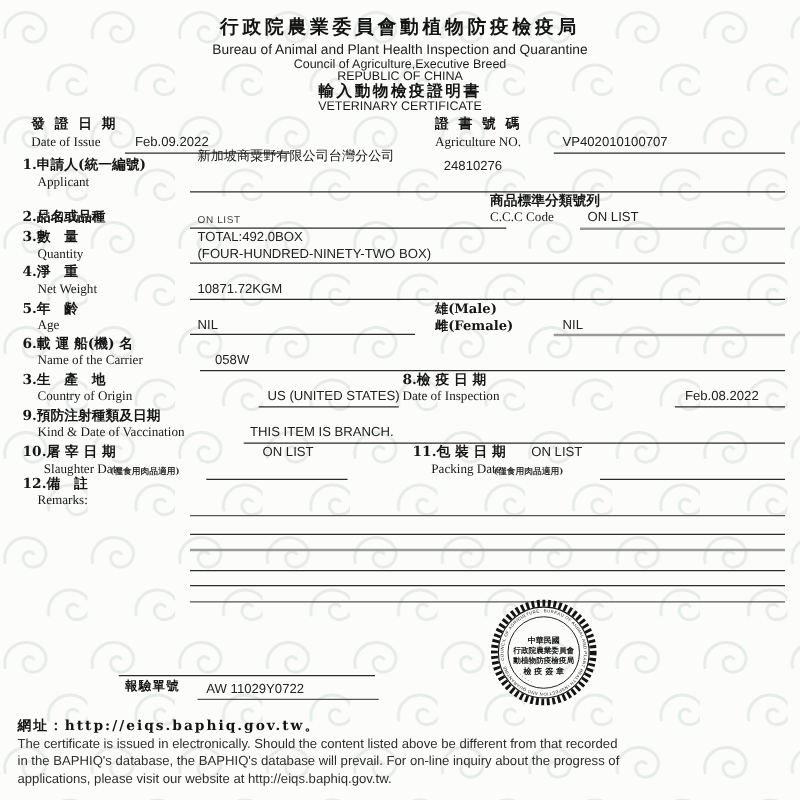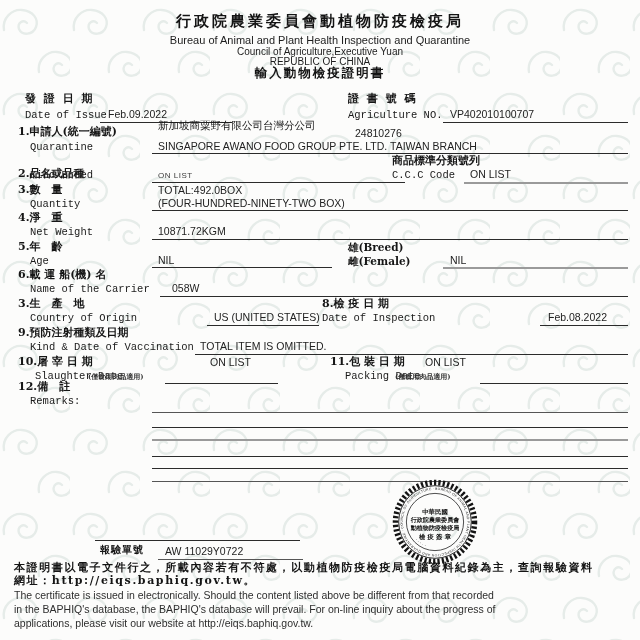--- a/index.html
+++ b/index.html
@@ -1,20 +1,20 @@
 <!DOCTYPE html>
 <html><head>
 <meta charset="utf-8">
 <style>
   html,body{margin:0;padding:0;background:#e9e9e9;}
   #page{position:relative;width:640px;height:640px;background:#fcfcfb;overflow:hidden;
         font-family:"Liberation Sans",sans-serif;color:#1c1c1c;}
   .abs{position:absolute;white-space:nowrap;line-height:1.15;}
   .zh{font-family:"DejaVu Serif",serif;font-weight:700;font-size:11px;color:#161616;}
-  .lab{font-family:Liberation Mono, monospace;font-size:10.5px;color:#1a1a1a;}
+  .lab{font-family:Liberation Serif, serif;font-size:10.5px;color:#1a1a1a;}
   .val{font-family:"Liberation Sans",sans-serif;font-size:10.5px;color:#222;}
   .small-note{font-family:"DejaVu Serif",serif;font-weight:700;font-size:7px;color:#333;}
   .ul{position:absolute;height:1px;background:#2b2b2b;}
   .ul.gray{height:2px;background:#9a9a9a;}
   .ul.mid{height:1.4px;background:#555;}
   .center{left:0;width:640px;text-align:center;}
   .hdr-zh{font-family:"DejaVu Serif",serif;font-weight:700;letter-spacing:3px;color:#141414;}
   .ftr-zh{font-family:"DejaVu Serif",serif;font-weight:700;font-size:11px;letter-spacing:1.6px;color:#141414;}
   .ftr-en{font-size:10.5px;color:#2e2e2e;}
 </style>
@@ -29,38 +29,38 @@
       <pattern id="wmpat" width="70" height="84" patternUnits="userSpaceOnUse">
         <use href="#wmswirl" x="2" y="8"></use>
         <use href="#wmswirl" x="37" y="50"></use>
       </pattern>
     </defs>
     <rect width="640" height="640" fill="url(#wmpat)"></rect>
   </svg>
 
   <div class="abs center hdr-zh" style="top:13px;font-size:15px">行政院農業委員會動植物防疫檢疫局</div>
   <div class="abs center" style="top:34px;font-size:11px">Bureau of Animal and Plant Health Inspection and Quarantine</div>
-  <div class="abs center" style="top:46px;font-size:10px">Council of Agriculture,Executive Yuan</div>
+  <div class="abs center" style="top:46px;font-size:10px">Council of Agriculture,Executive Breed</div>
   <div class="abs center" style="top:56px;font-size:10px">REPUBLIC OF CHINA</div>
   <div class="abs center hdr-zh" style="top:66px;font-size:12.5px;letter-spacing:2px">輸入動物檢疫證明書</div>
+  <div class="abs center" style="top:80px;font-size:10px">VETERINARY CERTIFICATE</div>
 
   <div class="abs zh" style="left:25px;top:93px;letter-spacing:2px">發 證 日 期</div>
   <div class="abs zh" style="left:348px;top:93px;letter-spacing:2px">證 書 號 碼</div>
   <div class="abs lab" style="left:25px;top:109px">Date of Issue</div>
   <div class="abs val" style="left:108px;top:108px">Feb.09.2022</div>
   <div class="ul" style="left:100px;top:122px;width:132px"></div>
   <div class="abs lab" style="left:348px;top:109px">Agriculture NO.</div>
   <div class="abs val" style="left:450px;top:108px">VP402010100707</div>
   <div class="ul" style="left:443px;top:122px;width:185px"></div>
 
   <div class="abs zh" style="left:18px;top:126px">1.申請人(統一編號)</div>
   <div class="abs zh" style="left:158px;top:119px;font-size:10.5px;font-weight:400">新加坡商粟野有限公司台灣分公司</div>
   <div class="abs val" style="left:355px;top:127px">24810276</div>
-  <div class="abs lab" style="left:30px;top:141px">Quarantine</div>
-  <div class="abs val" style="left:158px;top:140px">SINGAPORE AWANO FOOD GROUP PTE. LTD. TAIWAN BRANCH</div>
+  <div class="abs lab" style="left:30px;top:141px">Applicant</div>
   <div class="ul" style="left:152px;top:153px;width:476px"></div>
 
   <div class="abs zh" style="left:18px;top:168px">2.品名或品種</div>
   <div class="abs zh" style="left:392px;top:155px">商品標準分類號列</div>
   <div class="abs lab" style="left:30px;top:169px">Kind/Breed</div>
   <div class="abs val" style="left:158px;top:171px;font-size:8px;letter-spacing:.5px;color:#3a3a3a">ON LIST</div>
   <div class="ul" style="left:152px;top:182px;width:253px"></div>
   <div class="abs lab" style="left:392px;top:169px">C.C.C Code</div>
   <div class="abs val" style="left:470px;top:168px">ON LIST</div>
   <div class="ul gray" style="left:464px;top:182px;width:164px"></div>
@@ -70,21 +70,21 @@
   <div class="abs lab" style="left:30px;top:198px">Quantity</div>
   <div class="abs val" style="left:158px;top:197px">(FOUR-HUNDRED-NINETY-TWO BOX)</div>
   <div class="ul" style="left:152px;top:210px;width:476px"></div>
 
   <div class="abs zh" style="left:18px;top:212px">4.淨　重</div>
   <div class="abs lab" style="left:30px;top:226px">Net Weight</div>
   <div class="abs val" style="left:158px;top:225px">10871.72KGM</div>
   <div class="ul" style="left:152px;top:239px;width:476px"></div>
 
   <div class="abs zh" style="left:18px;top:241px">5.年　齡</div>
-  <div class="abs zh" style="left:348px;top:241px;font-size:10.5px">雄(Breed)</div>
+  <div class="abs zh" style="left:348px;top:241px;font-size:10.5px">雄(Male)</div>
   <div class="abs lab" style="left:30px;top:255px">Age</div>
   <div class="abs val" style="left:158px;top:254px">NIL</div>
   <div class="ul" style="left:152px;top:267px;width:180px"></div>
   <div class="abs zh" style="left:348px;top:255px;font-size:10.5px">雌(Female)</div>
   <div class="abs val" style="left:450px;top:254px">NIL</div>
   <div class="ul gray" style="left:443px;top:267px;width:185px"></div>
 
   <div class="abs zh" style="left:18px;top:269px">6.載 運 船(機) 名</div>
   <div class="abs lab" style="left:30px;top:283px">Name of the Carrier</div>
   <div class="abs val" style="left:172px;top:282px">058W</div>
@@ -94,21 +94,21 @@
   <div class="abs zh" style="left:322px;top:298px">8.檢 疫 日 期</div>
   <div class="abs lab" style="left:30px;top:312px">Country of Origin</div>
   <div class="abs val" style="left:214px;top:311px">US (UNITED STATES)</div>
   <div class="ul" style="left:207px;top:325px;width:112px"></div>
   <div class="abs lab" style="left:322px;top:312px">Date of Inspection</div>
   <div class="abs val" style="left:548px;top:311px">Feb.08.2022</div>
   <div class="ul" style="left:540px;top:325px;width:88px"></div>
 
   <div class="abs zh" style="left:18px;top:327px">9.預防注射種類及日期</div>
   <div class="abs lab" style="left:30px;top:341px">Kind &amp; Date of Vaccination</div>
-  <div class="abs val" style="left:200px;top:340px">TOTAL ITEM IS OMITTED.</div>
+  <div class="abs val" style="left:200px;top:340px">THIS ITEM IS BRANCH.</div>
   <div class="ul" style="left:195px;top:354px;width:433px"></div>
 
   <div class="abs zh" style="left:18px;top:356px">10.屠 宰 日 期</div>
   <div class="abs val" style="left:210px;top:356px">ON LIST</div>
   <div class="abs zh" style="left:330px;top:356px">11.包 裝 日 期</div>
   <div class="abs val" style="left:425px;top:356px">ON LIST</div>
   <div class="abs lab" style="left:35px;top:370px">Slaughter Date</div>
   <div class="abs lab" style="left:345px;top:370px">Packing Date</div>
   <div class="abs small-note" style="left:88px;top:373px">(僅食用肉品適用)</div>
   <div class="ul" style="left:165px;top:383px;width:113px"></div>
@@ -144,19 +144,18 @@
     <text font-size="4.5" fill="#222">
       <textPath href="#sealArcBottom">· · · · ·</textPath>
     </text>
   </svg>
 
   <div class="ul" style="left:95px;top:540px;width:205px"></div>
   <div class="abs zh" style="left:100px;top:544px;font-size:10px;letter-spacing:1px">報驗單號</div>
   <div class="abs val" style="left:165px;top:545px">AW 11029Y0722</div>
   <div class="ul mid" style="left:158px;top:559px;width:145px"></div>
 
-  <div class="abs ftr-zh" style="left:14px;top:562px">本證明書以電子文件行之，所載內容若有不符處，以動植物防疫檢疫局電腦資料紀錄為主，查詢報驗資料</div>
   <div class="abs ftr-zh" style="left:14px;top:575px">網址：http://eiqs.baphiq.gov.tw。</div>
   <div class="abs ftr-en" style="left:14px;top:603px">in the BAPHIQ's database, the BAPHIQ's database will prevail. For on-line inquiry about the progress of</div>
   <div class="abs ftr-en" style="left:14px;top:589px">The certificate is issued in electronically. Should the content listed above be different from that recorded</div>
   <div class="abs ftr-en" style="left:14px;top:617px">applications, please visit our website at http://eiqs.baphiq.gov.tw.</div>
 
 </div>
 
 </body></html>

